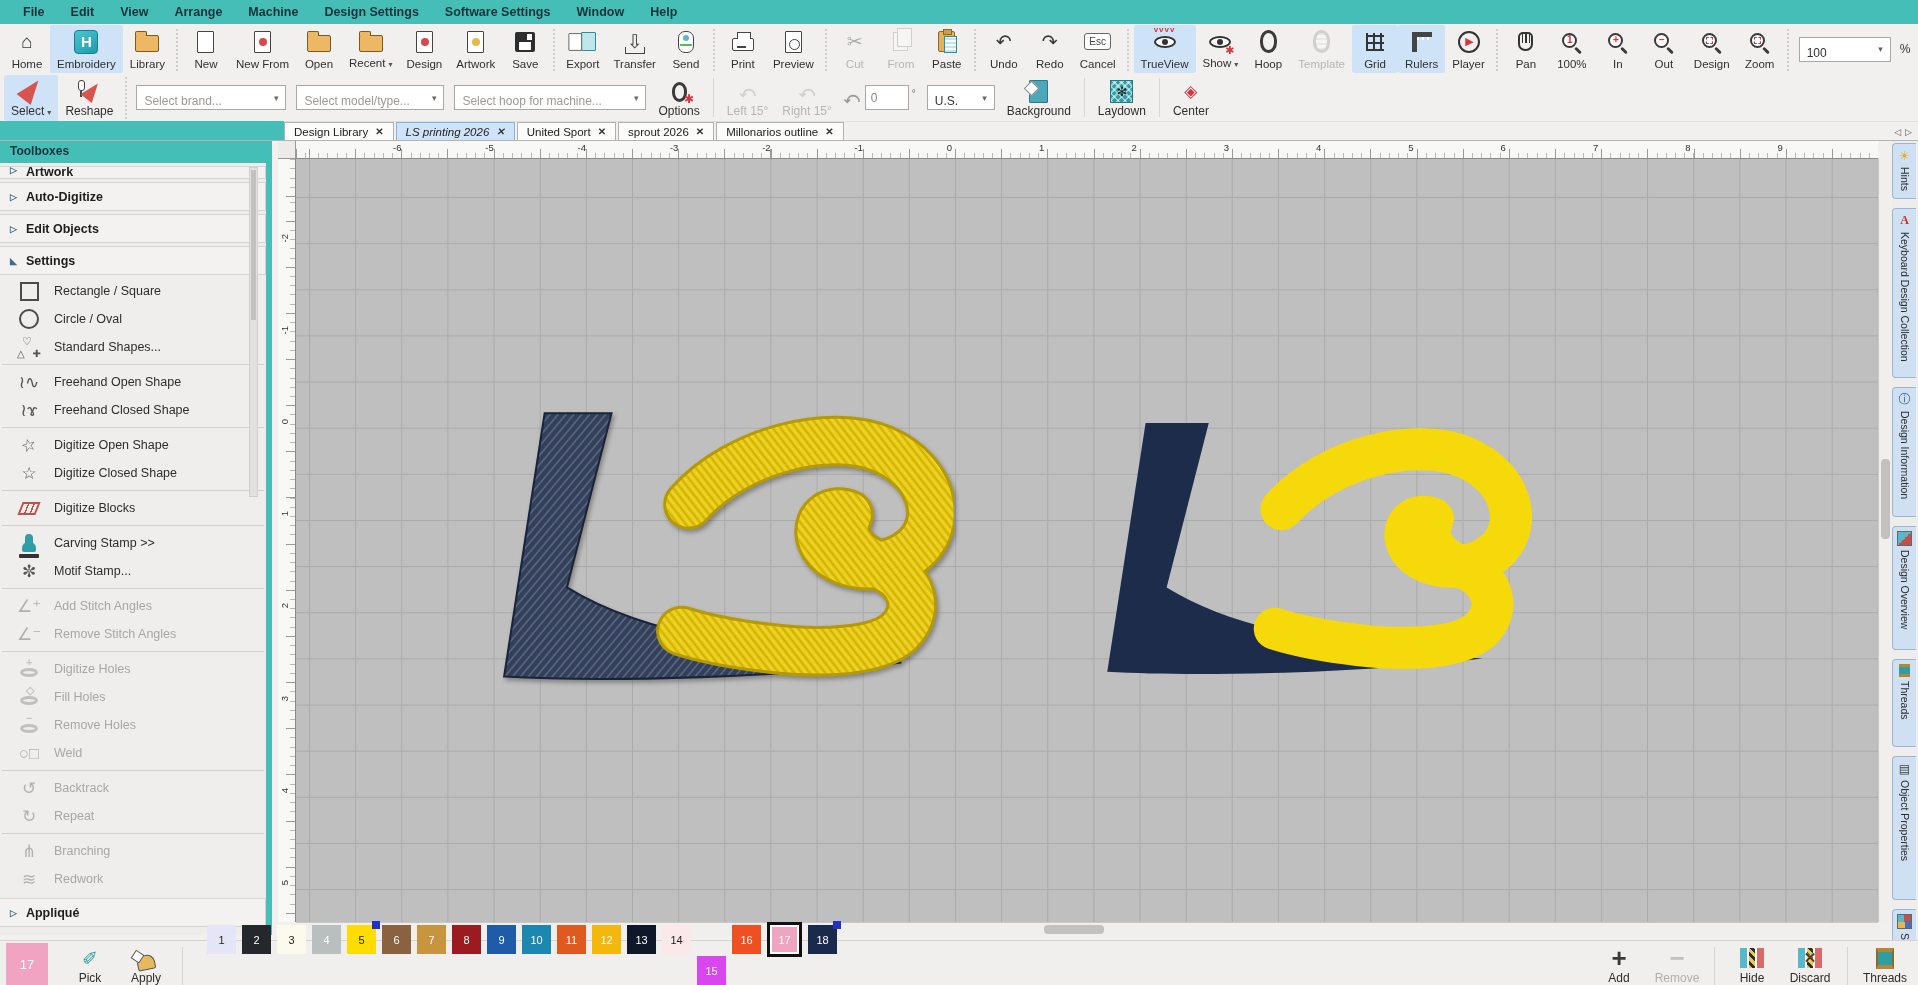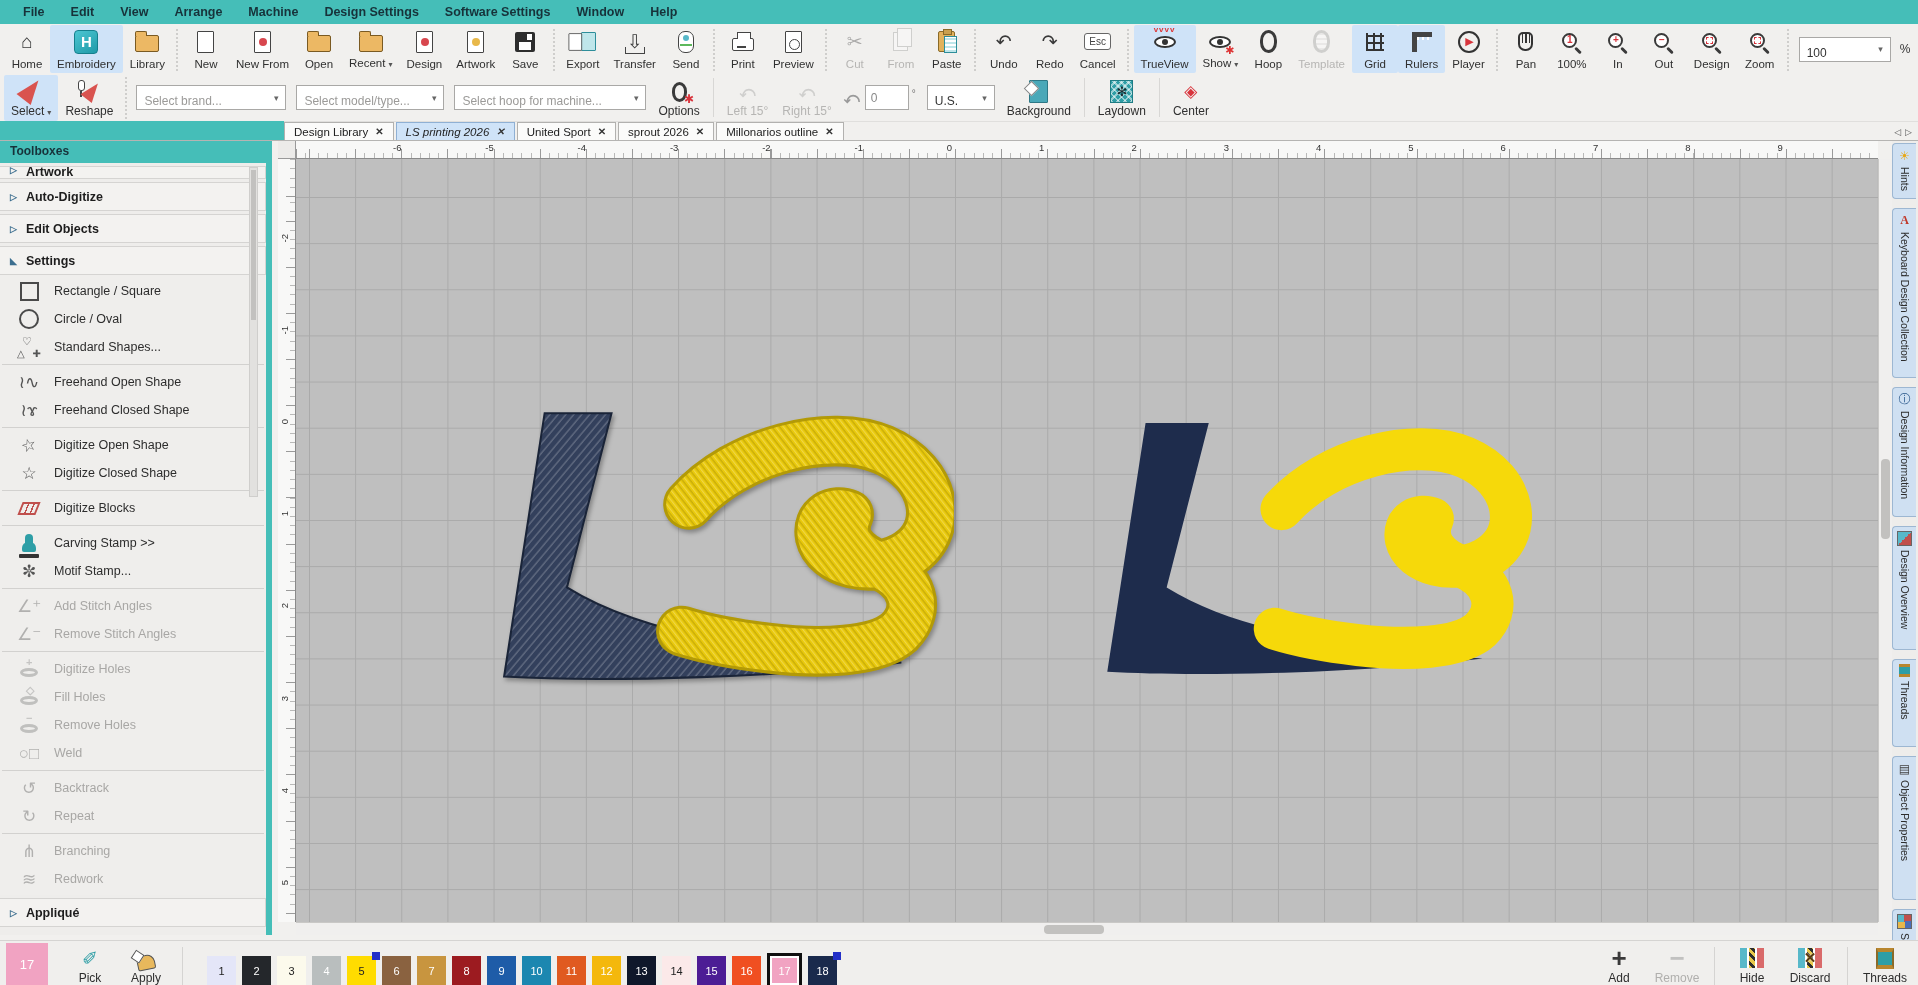--- a/index.html
+++ b/index.html
@@ -837,21 +837,21 @@
         <div class="sw dark" style="background: rgb(255, 220, 0);">5<span class="mark"></span></div>
         <div class="sw" style="background: rgb(138, 98, 64);">6</div>
         <div class="sw" style="background: rgb(200, 149, 63);">7</div>
         <div class="sw" style="background: rgb(156, 27, 32);">8</div>
         <div class="sw" style="background: rgb(30, 92, 168);">9</div>
         <div class="sw" style="background: rgb(28, 135, 176);">10</div>
         <div class="sw" style="background: rgb(224, 90, 32);">11</div>
         <div class="sw" style="background: rgb(244, 184, 12);">12</div>
         <div class="sw" style="background: #0f172a;">13</div>
         <div class="sw dark" style="background: rgb(251, 233, 233);">14</div>
-        <div class="sw" style="background: #4c1d95;">15</div>
+        <div class="sw" style="background: #d946ef; margin-top: 31px;">15</div>
         <div class="sw" style="background: rgb(240, 79, 33);">16</div>
         <div class="sw selected" style="background: rgb(241, 163, 194);">17</div>
         <div class="sw" style="background: rgb(26, 42, 76);">18<span class="mark"></span></div>
       </div>
       <div class="brbtns">
         <div class="brbtn">
           <span class="bric">
             <span class="plusic">+</span>
           </span>
           <span>Add</span>

